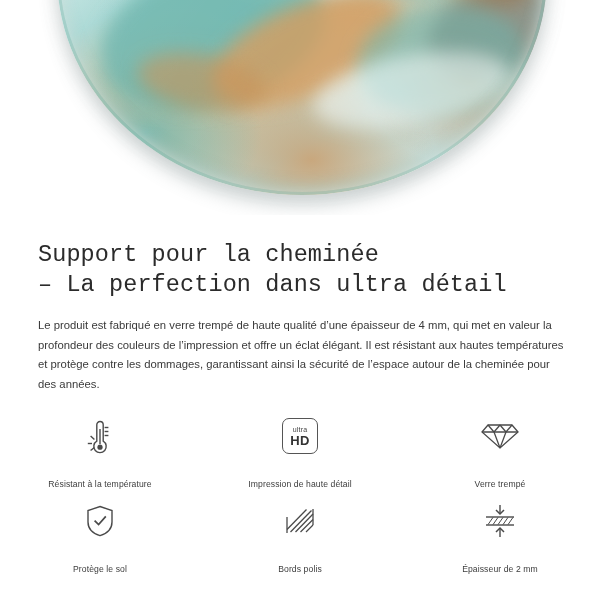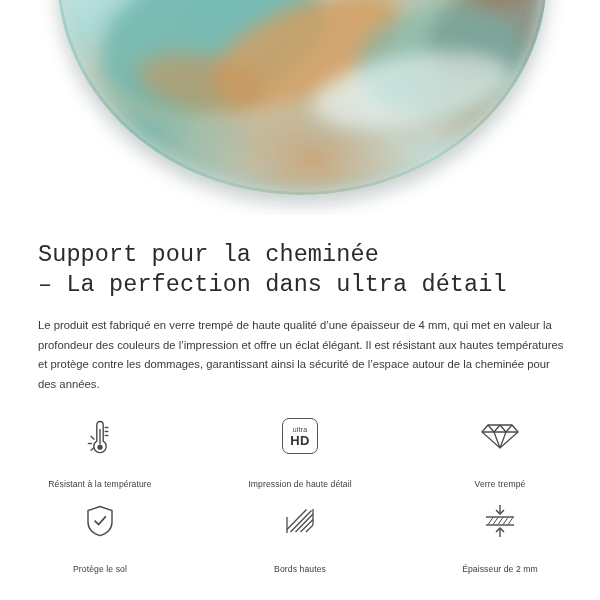--- a/index.html
+++ b/index.html
@@ -289,21 +289,21 @@
             <path d="M4 29 V12 L17 4 h13 v17 L17 29 Z" stroke="none"></path>
             <path d="M4 29 L4 13"></path>
             <path d="M30 5 L30 21"></path>
             <line x1="7.5" y1="28" x2="28.5" y2="6.5"></line>
             <line x1="12.5" y1="28" x2="30" y2="10"></line>
             <line x1="17.5" y1="28" x2="30" y2="15.5"></line>
             <line x1="23" y1="28" x2="30" y2="21"></line>
             <line x1="4" y1="25.5" x2="23.5" y2="5.5"></line>
           </svg>
         </div>
-        <div class="feature-label">Bords hautes</div>
+        <div class="feature-label">Bords polis</div>
       </div>
 
       <div class="feature">
         <div class="feature-icon">
           <svg width="40" height="38" viewBox="0 0 40 38" fill="none" stroke="#4a4a4a" stroke-width="1.4">
             <line x1="20" y1="3" x2="20" y2="11"></line>
             <polyline points="16,8 20,12 24,8" stroke-width="1.5"></polyline>
             <line x1="6" y1="15" x2="34" y2="15"></line>
             <line x1="6" y1="23" x2="34" y2="23"></line>
             <line x1="8" y1="22.6" x2="13" y2="15.4" stroke-width="1"></line>

